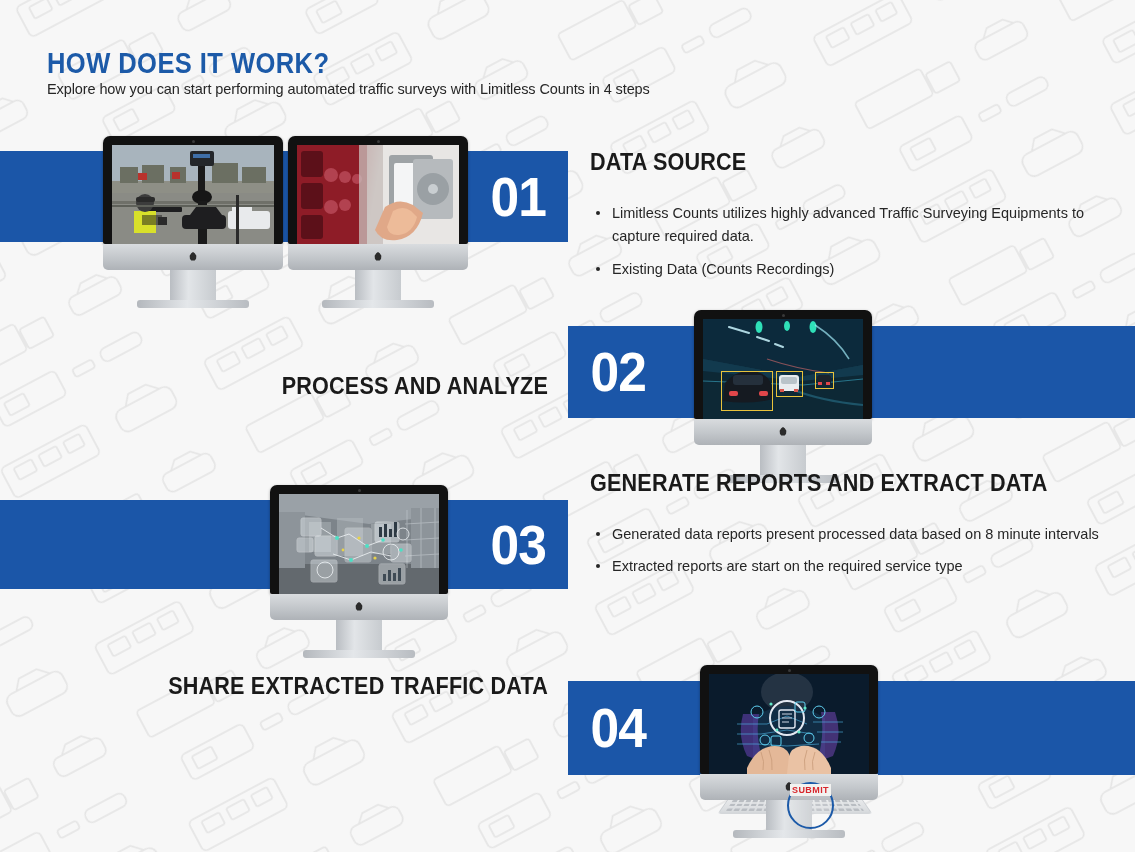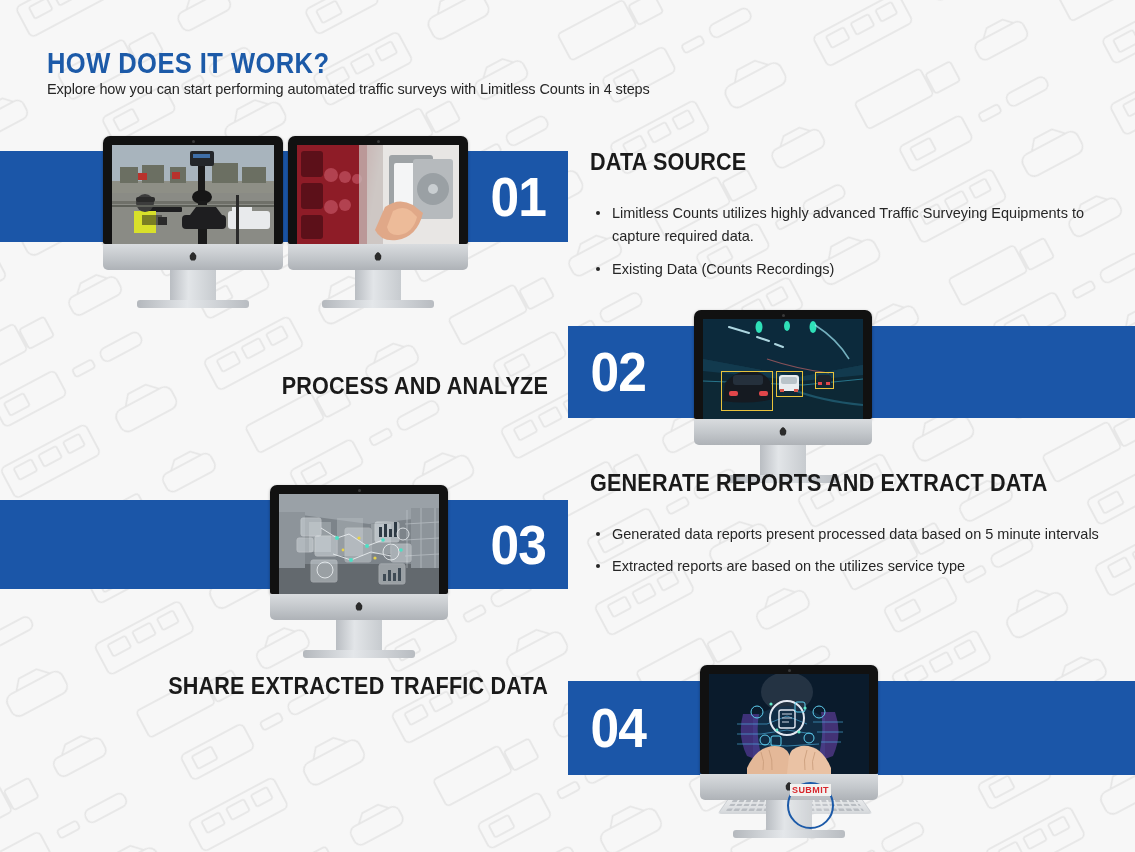--- a/index.html
+++ b/index.html
@@ -500,22 +500,22 @@
     </div>
   </div>
   <div class="chin"></div>
   <div class="neck"></div>
   <div class="foot"></div>
 </div>
 
 <div class="text-block text-left" style="left:590px; top:469px; width:520px;">
   <div class="step-heading">GENERATE REPORTS AND EXTRACT DATA</div>
   <ul class="bullets">
-    <li>Generated data reports present processed data based on 5 minute intervals</li>
-    <li>Extracted reports are based on the utilizes service type</li>
+    <li>Generated data reports present processed data based on 8 minute intervals</li>
+    <li>Extracted reports are start on the required service type</li>
   </ul>
 </div>
 
 <div class="blue-bar" style="left:568px; top:681px; width:567px; height:94px;"></div>
 
 <div class="step-number" style="left:588px; top:700px;">04</div>
 
 <div id="keyboard" style="left:725px; top:790px;">
   <div class="krow"></div>
   <div class="krow"></div>

